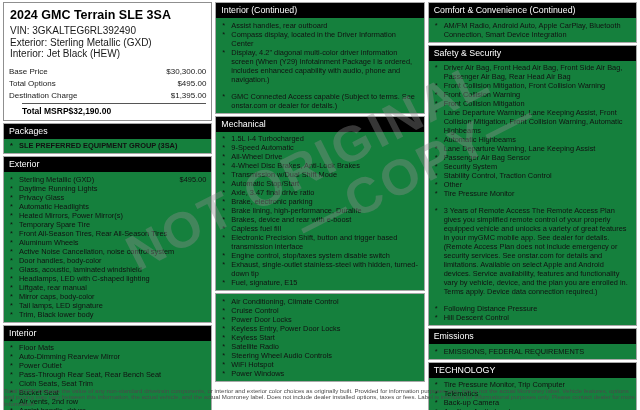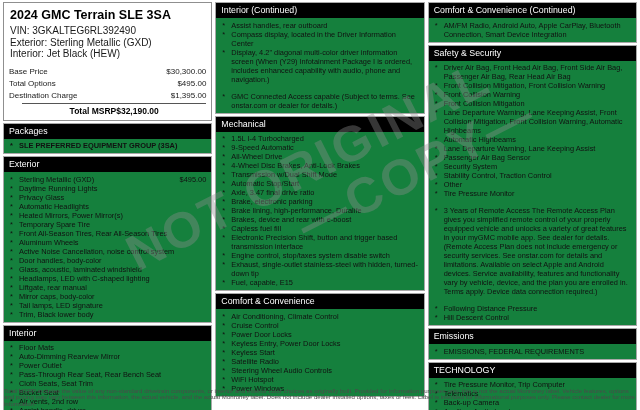--- a/index.html
+++ b/index.html
@@ -44,21 +44,21 @@
     line-height:11.5px;
     color:#1a1a1a;
     padding:0 6px;
   }
   .pricing{margin-top:6px;padding:0 5px;}
   .price-row{
     display:flex;justify-content:space-between;
     font-size:8px;line-height:12px;color:#1a1a1a;
   }
   .total-row{
-    display:flex;justify-content:center;
+    display:flex;justify-content:flex-start;
     font-size:8.5px;font-weight:bold;color:#000;
     border-top:1.5px solid #555;
     margin:1px 5px 0 18px;
     padding:2px 0 4px 0;
   }
   .sections{
     display:flex;flex-direction:column;
     flex:1 1 auto;min-height:0;
   }
   .section{
@@ -349,26 +349,25 @@
               <div class="item">
                 <span class="bullet">*</span>
                 <span class="item-text">Engine control, stop/taxes system disable switch</span>
               </div>
               <div class="item">
                 <span class="bullet">*</span>
                 <span class="item-text">Exhaust, single-outlet stainless-steel with hidden, turned-down tip</span>
               </div>
               <div class="item">
                 <span class="bullet">*</span>
-                <span class="item-text">Fuel, capable, E15</span>
-              </div>
-            </div>
-          </div>
-          <div class="section">
-            <div class="section-header">Comfort &amp; Convenience</div>
+                <span class="item-text">Fuel, signature, E15</span>
+              </div>
+            </div>
+          </div>
+          <div class="section">
             <div class="item-list">
               <div class="item">
                 <span class="bullet">*</span>
                 <span class="item-text">Air Conditioning, Climate Control</span>
               </div>
               <div class="item">
                 <span class="bullet">*</span>
                 <span class="item-text">Cruise Control</span>
               </div>
               <div class="item">

